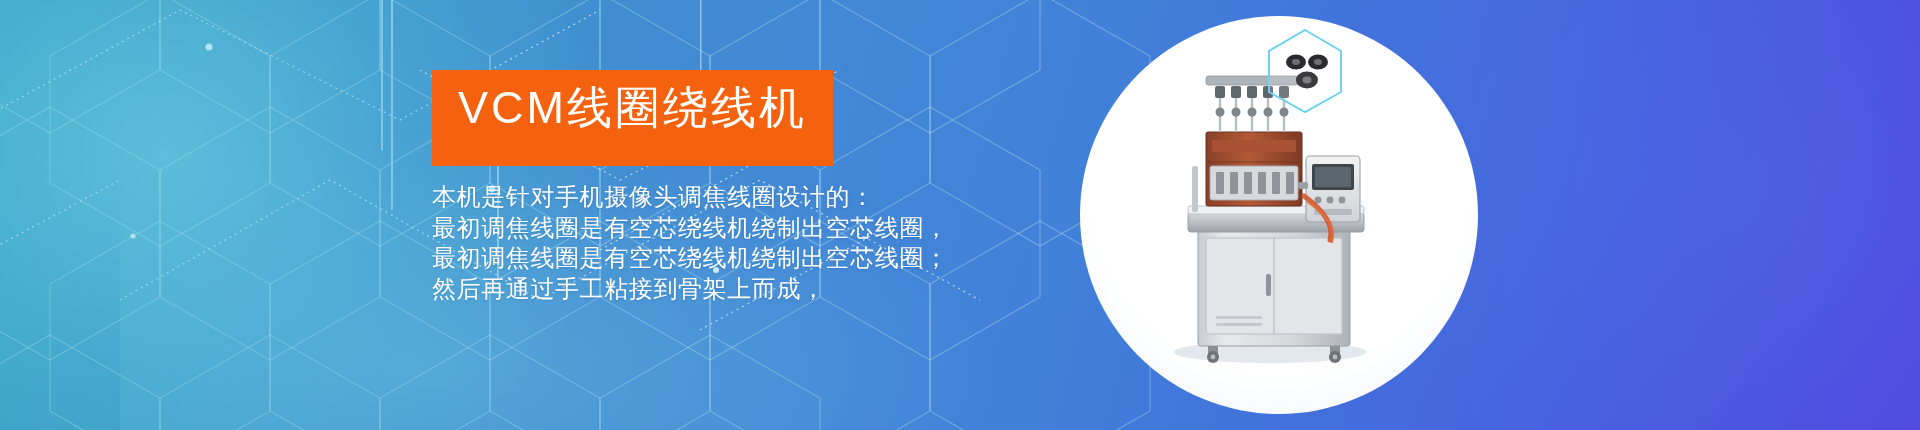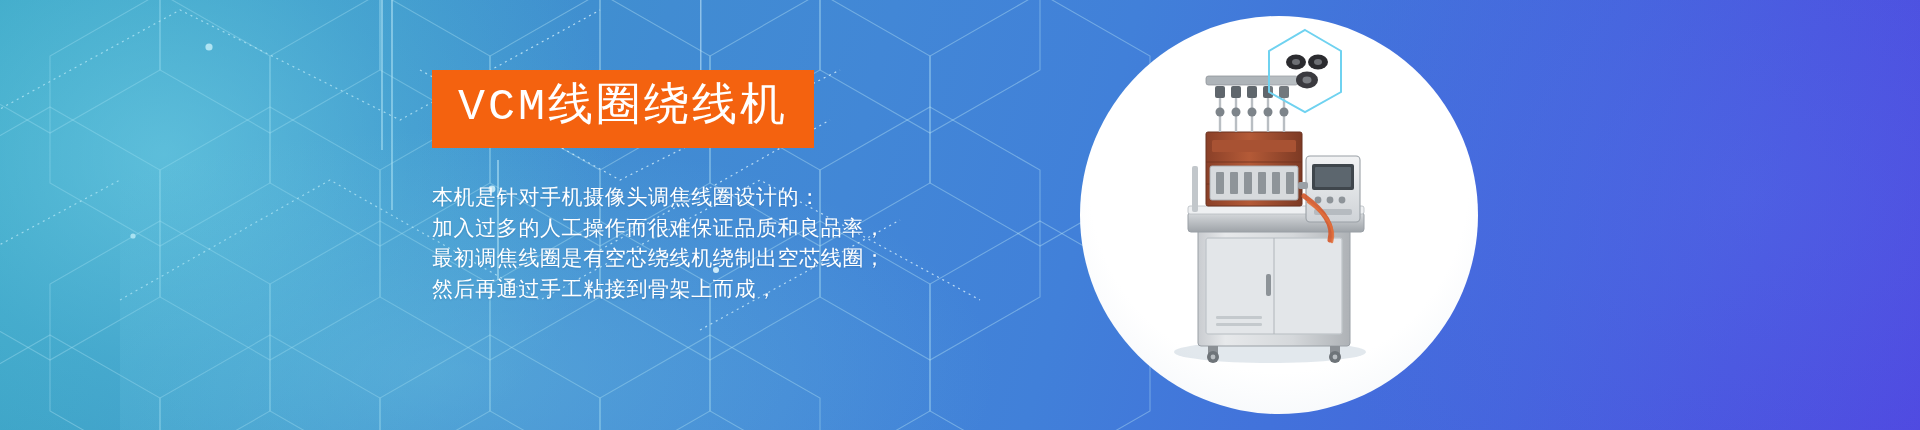--- a/index.html
+++ b/index.html
@@ -40,43 +40,42 @@
   .bloom-c{
     position:absolute;right:-160px;top:-120px;width:820px;height:700px;
     background:radial-gradient(ellipse at 60% 45%, rgba(86,120,235,.30) 0%, rgba(76,80,220,0) 70%);
     pointer-events:none;
   }
 
   
   .title-box{
     position:absolute;left:432px;top:70px;
     background:#f4620f;
-    padding:12px 26px 14px 26px;
+    padding:12px 26px 32px 26px;
     box-sizing:border-box;
     min-width:376px;
-    font-family:Liberation Mono, monospace;
   }
   .title-box .title-text{
     display:block;
     color:#ffffff;
     font-size:45px;
     line-height:52px;
     letter-spacing:3px;
     white-space:nowrap;
     font-weight:400;
   }
 
   
   .body-copy{
     position:absolute;left:432px;top:182px;width:560px;
   }
   .body-copy .line{
     display:block;
     color:#ffffff;
-    font-size:21px;
+    font-size:24px;
     line-height:30.5px;
     letter-spacing:.6px;
     white-space:nowrap;
     text-shadow:0 1px 2px rgba(10,60,110,.20);
   }
 
   
   .photo-circle{
     position:absolute;left:1080px;top:16px;width:398px;height:398px;
     border-radius:50%;
@@ -167,21 +166,21 @@
   <div class="bloom-a"></div>
   <div class="bloom-b"></div>
   <div class="bloom-c"></div>
 
   <div class="title-box">
     <span class="title-text">VCM线圈绕线机</span>
   </div>
 
   <div class="body-copy">
     <span class="line">本机是针对手机摄像头调焦线圈设计的：</span>
-    <span class="line">加入过多的人工操作而很难保证品质和良品率，</span>
+    <span class="line">最初调焦线圈是有空芯绕线机绕制出空芯线圈，</span>
     <span class="line">最初调焦线圈是有空芯绕线机绕制出空芯线圈；</span>
     <span class="line">然后再通过手工粘接到骨架上而成，</span>
   </div>
 
   <div class="photo-circle">
     <svg viewBox="0 0 398 398" xmlns="http://www.w3.org/2000/svg">
       <defs>
         <linearGradient id="bodyGrad" x1="0" y1="0" x2="1" y2="0">
           <stop offset="0%" stop-color="#c9ccd0"></stop>
           <stop offset="18%" stop-color="#e7e9eb"></stop>

